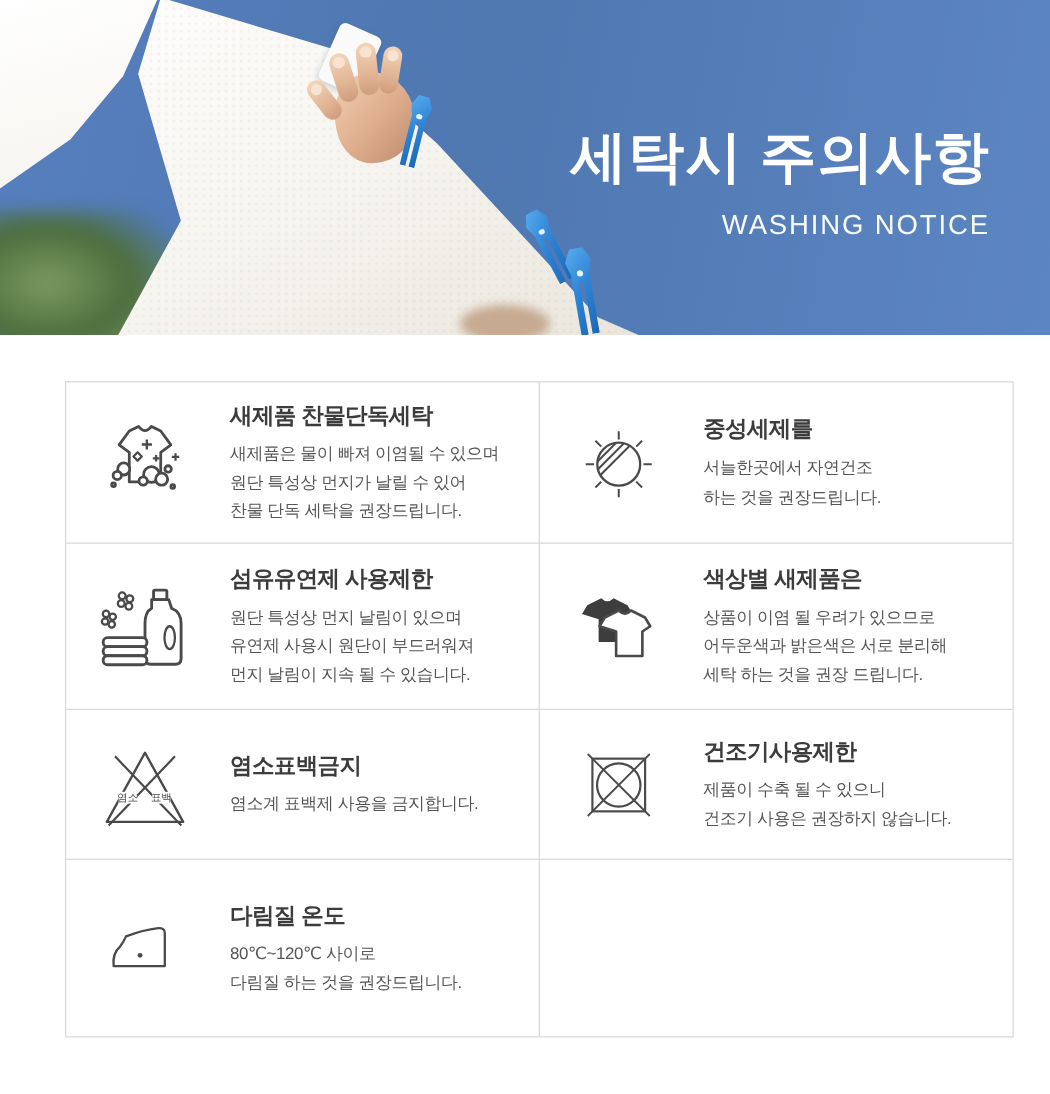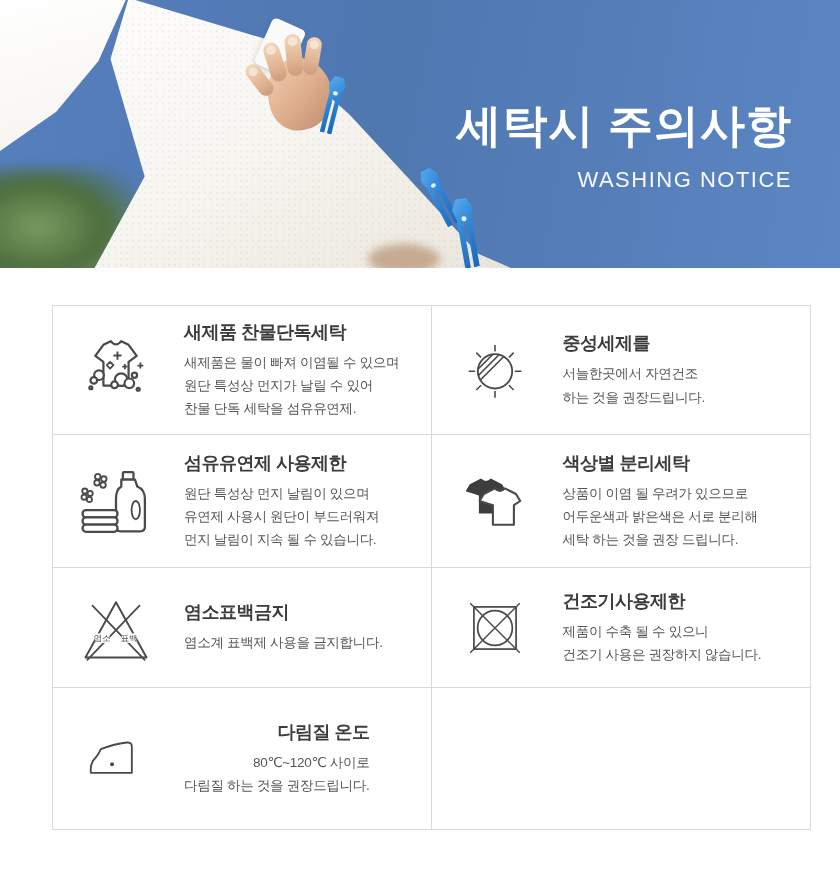--- a/index.html
+++ b/index.html
@@ -58,21 +58,21 @@
   .hero-title { font-size:45px; font-weight:600; letter-spacing:1px; }
   .hero-subtitle { margin-top:11px; font-size:22px; font-weight:300; letter-spacing:1.5px; opacity:.96; }
 
   
   .notice-grid { position:absolute; left:52px; top:305px; width:759px;
     border:1px solid var(--card-border,#d9d9d9); background:#fff;
     display:grid; grid-template-columns:1fr 1fr; grid-template-rows:129px 133px 120px 141px; }
   .card { border-right:1px solid var(--card-border,#d9d9d9); border-bottom:1px solid var(--card-border,#d9d9d9);
     display:flex; align-items:center; padding:0 8px 0 18px; overflow:hidden; }
   .card:nth-child(2n) { border-right:none; }
-  .card:nth-child(n+7) { border-bottom:none;text-align:right; }
+  .card:nth-child(n+7) { border-bottom:none; }
   .icon-box { width:90px; min-width:90px; display:flex; justify-content:center; align-items:center; }
   .icon-box svg { display:block; }
   .card-text { margin-left:23px; }
   .card-title { font-size:18px; font-weight:700; color:var(--title-text,#3c3c3c); letter-spacing:-0.5px; margin-bottom:7px; }
   .card-line { font-size:13.5px; color:var(--body-text,#565656); line-height:1.72; letter-spacing:-0.3px; }
 </style>
 </head>
 <body>
 
 <div class="page">
@@ -120,21 +120,21 @@
             <circle cx="75" cy="57" r="3.5" fill="#fff"></circle>
   <circle cx="16" cy="74" r="2" fill="#fff"></circle>
             <circle cx="80" cy="76" r="2" fill="#fff"></circle>
 </svg>
         </div>
     <div class="card-text">
       <div class="card-title">새제품 찬물단독세탁</div>
       <div class="card-lines">
             <div class="card-line">새제품은 물이 빠져 이염될 수 있으며</div>
             <div class="card-line">원단 특성상 먼지가 날릴 수 있어</div>
-            <div class="card-line">찬물 단독 세탁을 섬유유연제.</div>
+            <div class="card-line">찬물 단독 세탁을 권장드립니다.</div>
           </div>
     </div>
   </div>
 
   <div class="card">
     <div class="icon-box">
           <svg width="66" height="66" viewBox="0 0 100 100" fill="none" stroke="#4a4a4a" stroke-width="2.8">
   <defs>
               <clipPath id="sunclip">
                 <circle cx="50" cy="52" r="25.5"></circle>
@@ -188,21 +188,21 @@
   </div>
 
   <div class="card">
     <div class="icon-box">
           <svg width="70" height="70" viewBox="0 0 100 100" fill="none" stroke-linejoin="round">
   <path d="M14 26 L30 18 Q37 25 44 18 L60 26 L66 36 L57 42 L57 68 L27 68 L27 42 L8 36 Z" fill="#3d3d3d"></path>
   <path d="M34 40 L50 32 Q57 39 64 32 L80 40 L86 50 L77 56 L77 84 L47 84 L47 56 L28 50 Z" fill="#fff" stroke="#4a4a4a" stroke-width="3"></path>
 </svg>
         </div>
     <div class="card-text">
-      <div class="card-title">색상별 분리세탁</div>
+      <div class="card-title">색상별 새제품은</div>
       <div class="card-lines">
             <div class="card-line">상품이 이염 될 우려가 있으므로</div>
             <div class="card-line">어두운색과 밝은색은 서로 분리해</div>
             <div class="card-line">세탁 하는 것을 권장 드립니다.</div>
           </div>
     </div>
   </div>
 
   <div class="card">
     <div class="icon-box">

